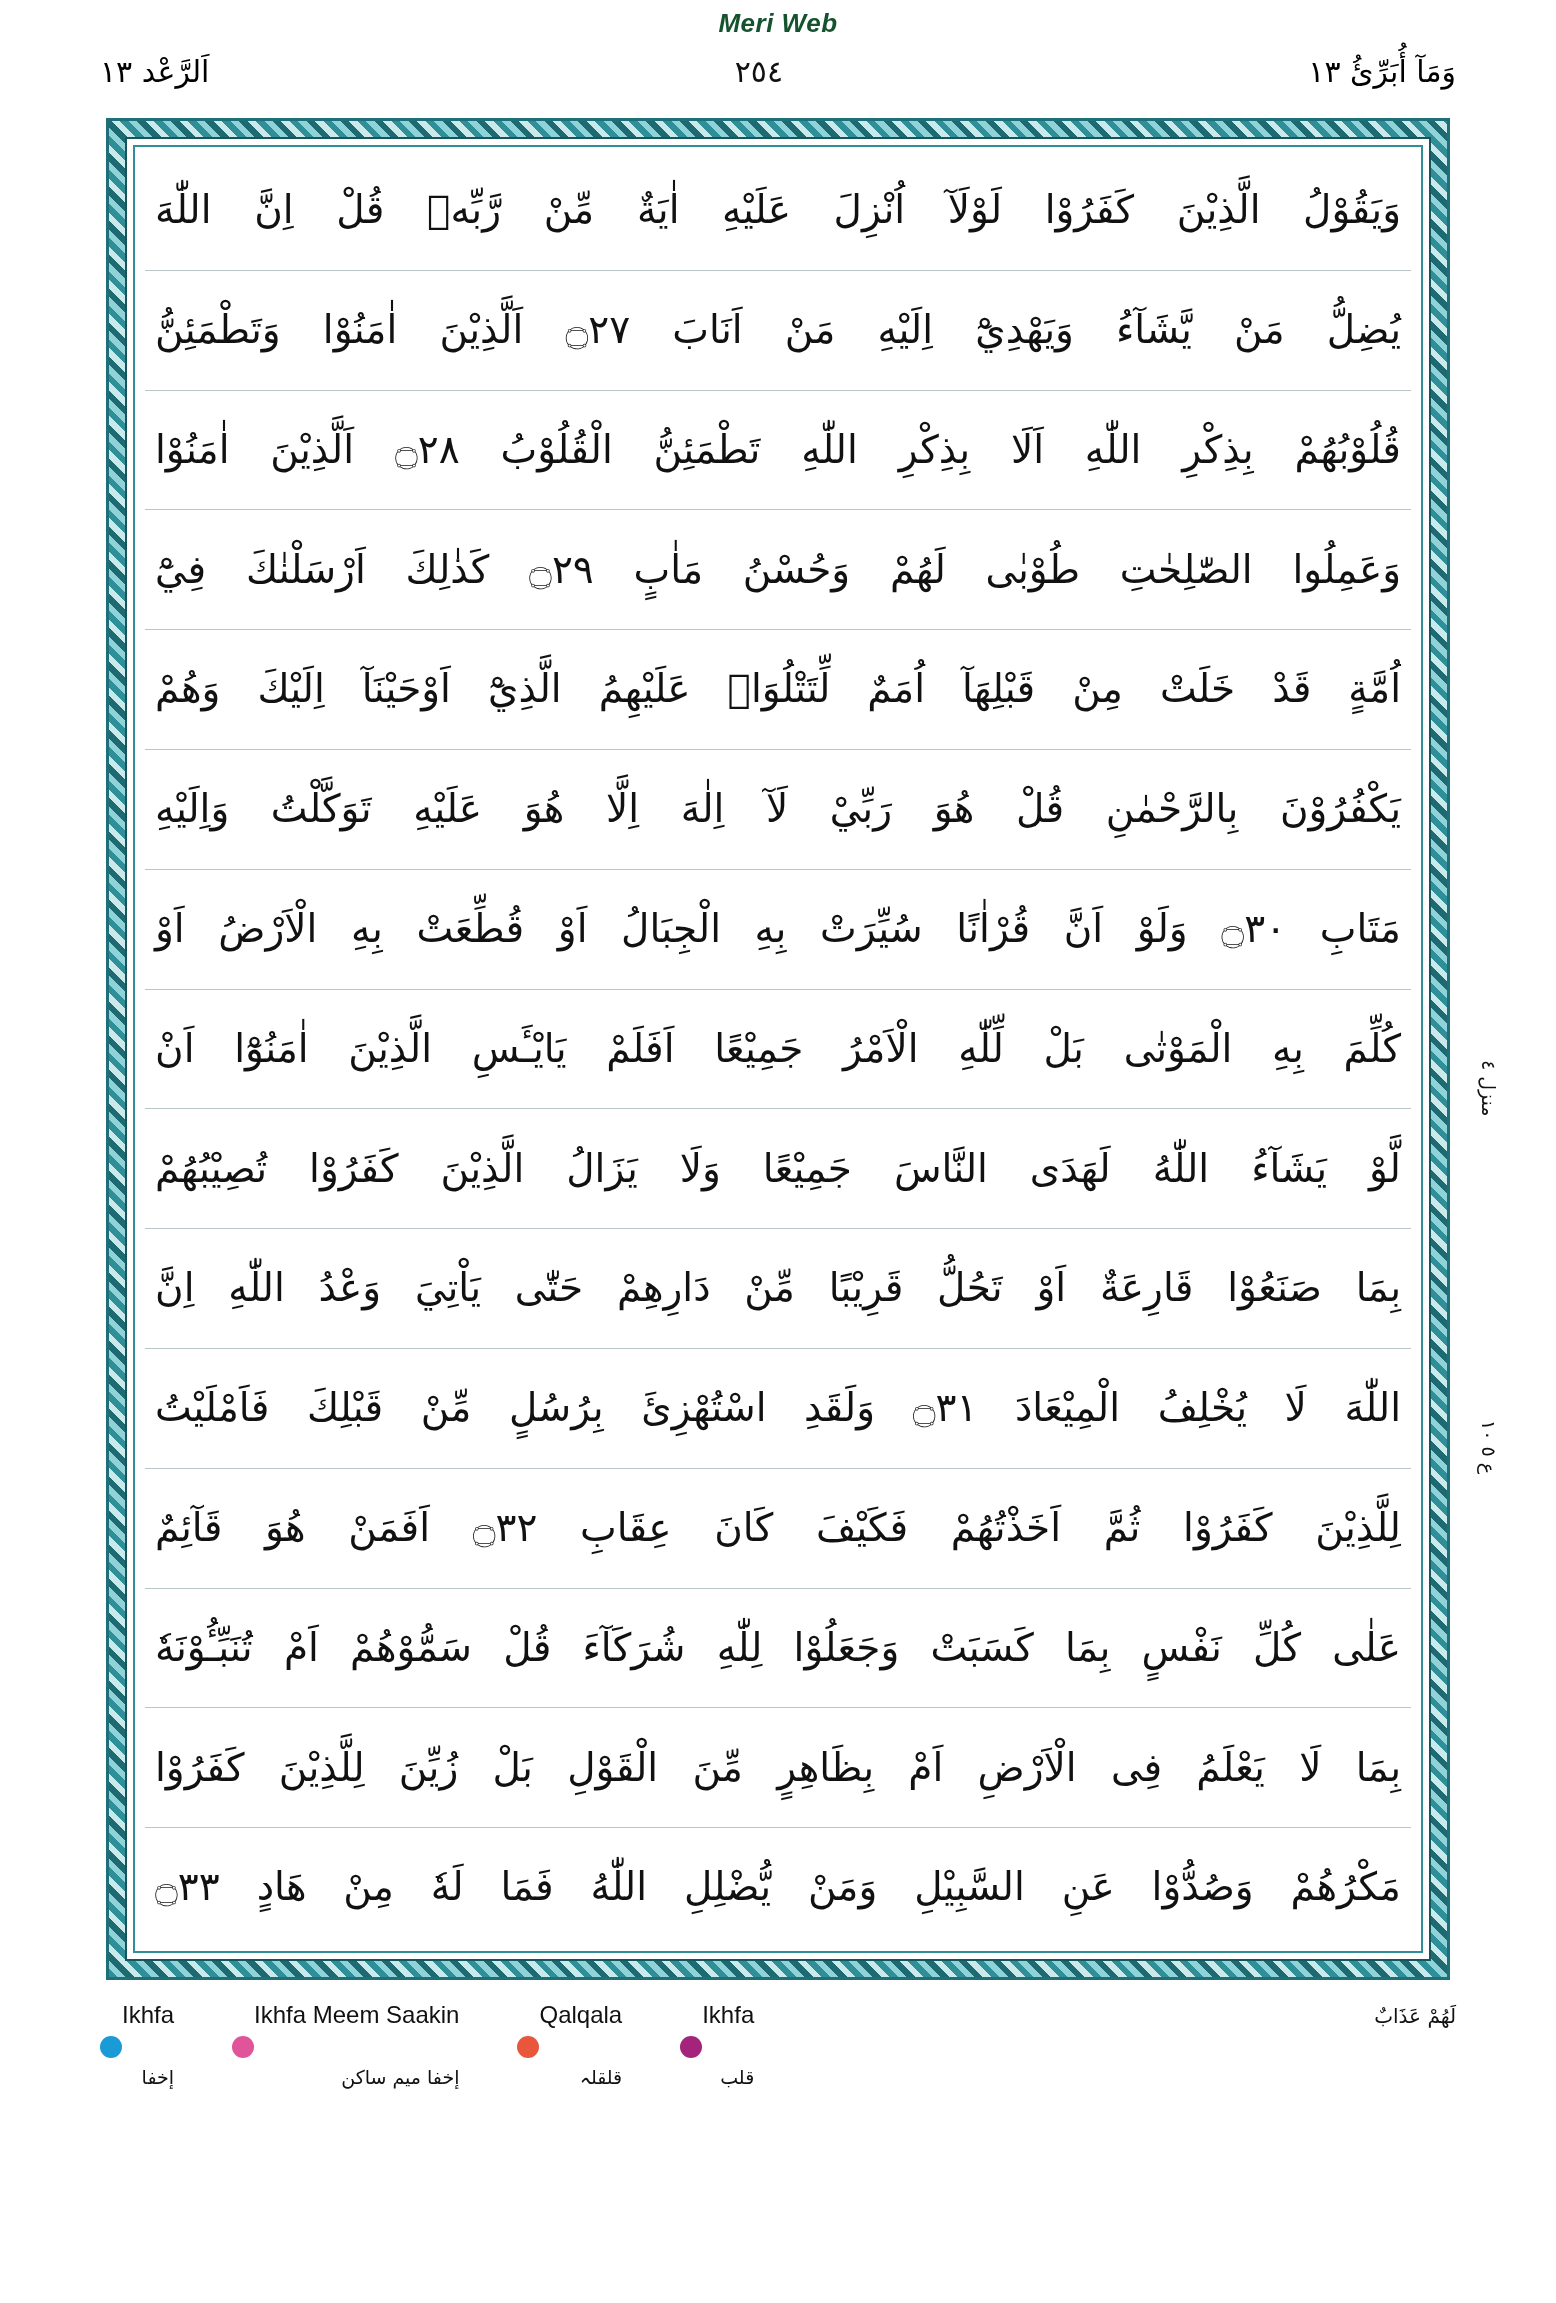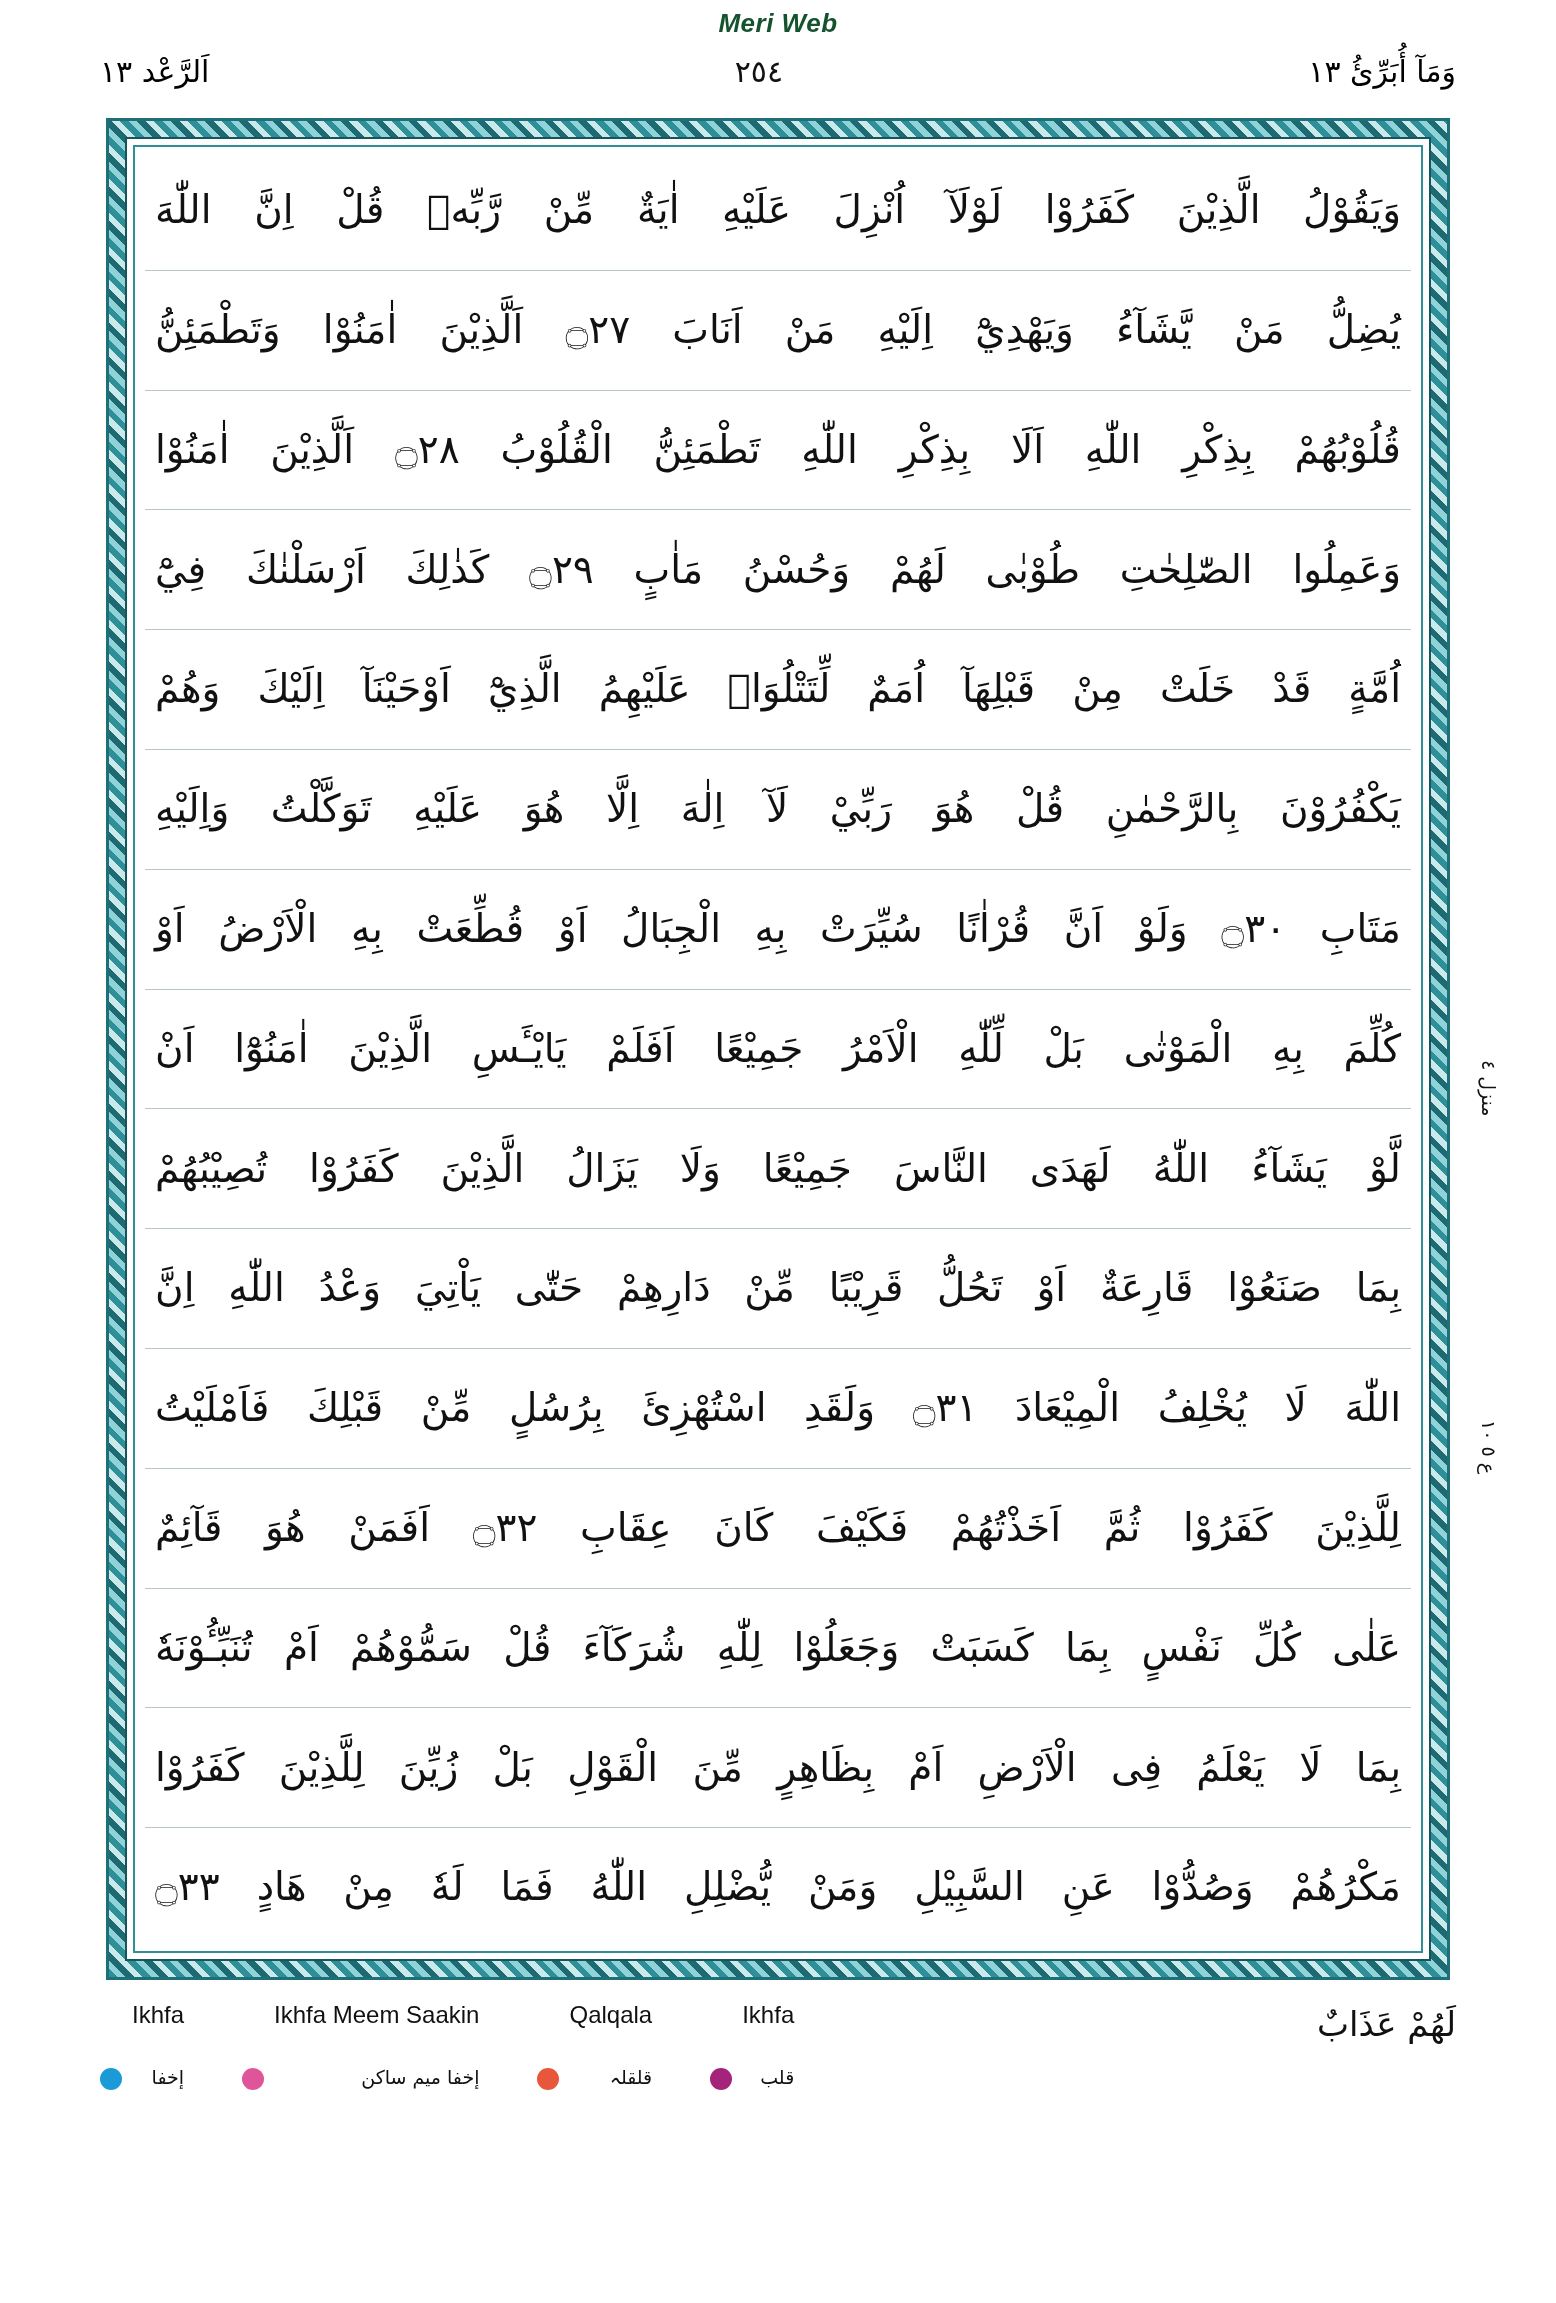--- a/index.html
+++ b/index.html
@@ -141,36 +141,35 @@
     left: 100px;
     right: 100px;
     height: 90px;
     display: flex;
     align-items: flex-start;
     justify-content: space-between;
     direction: rtl;
   }
   .footer-arabic {
     font-family: "DejaVu Sans", sans-serif;
-    font-size: 34px;
+    font-size: 20px;
     color: #111;
     white-space: nowrap;
     padding-top: 4px;
   }
   .legend {
     display: flex;
     align-items: flex-start;
     gap: 58px;
     direction: ltr;
     margin-right: 30px;
   }
   .legend-item {
     display: flex;
-    align-items: flex-end;
-    gap: 10px;
+    align-items: center;
   }
   .legend-dot {
     width: 22px;
     height: 22px;
     border-radius: 50%;
     margin-top: 5px;
     flex: none;
   }
   .legend-labels {
     display: flex;

